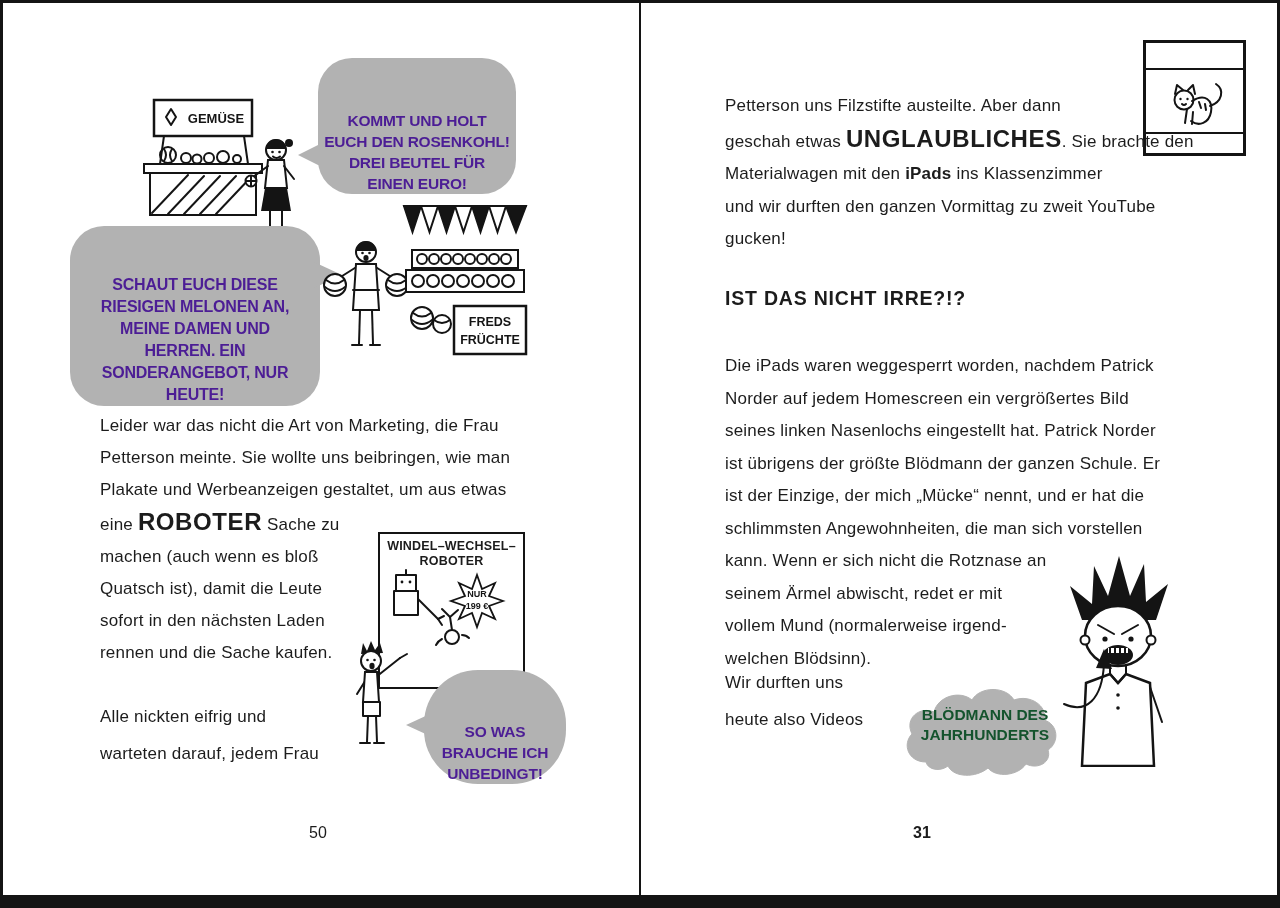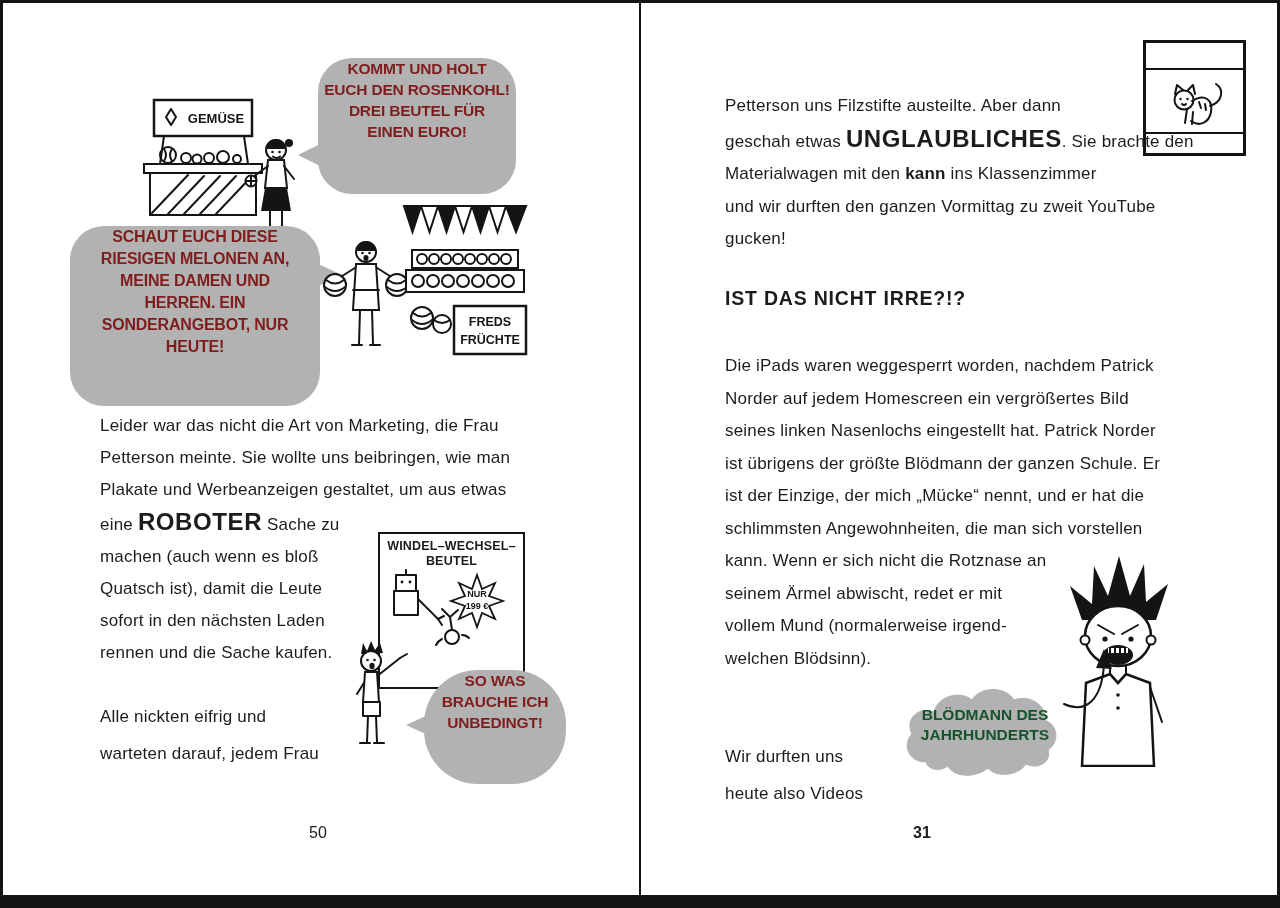--- a/index.html
+++ b/index.html
@@ -6,22 +6,22 @@
   .spread{position:relative;width:1280px;height:908px;background:#ffffff;overflow:hidden;
           font-family:"Liberation Sans", sans-serif;color:#1c1c1c;}
   .frame{position:absolute;inset:0;border:3px solid #141414;border-bottom-width:13px;pointer-events:none;z-index:50;}
   .divider{position:absolute;left:639px;top:0;bottom:0;width:2px;background:#141414;z-index:40;}
   .abs{position:absolute;}
   .ws{white-space:pre-line;}
   .body{font-size:17px;line-height:32px;letter-spacing:.2px;}
   .body-r{font-size:17px;line-height:32.5px;letter-spacing:.2px;}
   .caps-big{font-size:24px;font-weight:bold;letter-spacing:.6px;}
   .bold{font-weight:bold;}
-  .bubble{background:#b2b2b2;border-radius:34px;display:flex;align-items:flex-start;justify-content:center;
-          text-align:center;font-weight:bold;color:#7f1d1d;}
+  .bubble{background:#b2b2b2;border-radius:34px;display:flex;align-items:flex-end;justify-content:center;
+          text-align:center;font-weight:bold;color:#4c1d95;}
   .bubble .txt{font-size:15.5px;line-height:21px;letter-spacing:-0.2px;}
   .tail{position:absolute;width:0;height:0;}
   .heading{font-size:19.5px;font-weight:bold;letter-spacing:.8px;}
   .pagenum{font-size:16px;text-align:center;width:60px;}
   .poster{border:2.5px solid #141414;background:#fff;}
   .poster .ptitle{font-size:12.5px;font-weight:bold;text-align:center;line-height:15px;margin-top:5px;letter-spacing:.2px;}
   .catbox{border:3px solid #141414;background:#fff;}
   .cloud-wrap{display:flex;align-items:center;justify-content:center;}
   .cloud-txt{position:relative;z-index:2;font-size:15.5px;font-weight:bold;text-align:center;line-height:20px;color:#14532d;}
   svg{display:block;}
@@ -154,21 +154,21 @@
 Petterson meinte. Sie wollte uns beibringen, wie man
 Plakate und Werbeanzeigen gestaltet, um aus etwas
 eine </span><span class="caps-big">ROBOTER</span><span> Sache zu
 machen (auch wenn es bloß
 Quatsch ist), damit die Leute
 sofort in den nächsten Laden
 rennen und die Sache kaufen.</span></p>
 
     <div class="poster abs" style="left:378px;top:532px;width:143px;height:153px;">
       <div class="ptitle ws">WINDEL–WECHSEL–
-BEUTEL</div>
+ROBOTER</div>
       <svg width="138" height="104" viewBox="0 0 138 104">
         <polygon points="123,32 109,37 115,50 102,44 97,58 92,44 79,50 85,37 71,32 85,27 79,14 92,20 97,6 102,20 115,14 109,27" fill="#fff" stroke="#141414" stroke-width="1.8"></polygon>
         <text x="97" y="28" font-size="9" font-weight="bold" text-anchor="middle" fill="#141414">NUR</text>
         <text x="97" y="40" font-size="9" font-weight="bold" text-anchor="middle" fill="#141414">199 €</text>
         <line x1="26" y1="6" x2="26" y2="1" class="ink" stroke-width="1.5"></line>
         <rect x="16" y="6" width="20" height="16" class="ink"></rect>
         <circle cx="22" cy="13" r="1.4" fill="#141414"></circle>
         <circle cx="30" cy="13" r="1.4" fill="#141414"></circle>
         <rect x="14" y="22" width="24" height="24" class="ink"></rect>
         <line x1="38" y1="30" x2="58" y2="50" class="ink" stroke-width="2.2"></line>
@@ -228,21 +228,21 @@
         <path d="M64,63 C76,59 79,47 70,41" class="ink"></path>
         <line x1="41" y1="66" x2="39" y2="80" class="ink"></line>
         <line x1="47" y1="69" x2="46" y2="81" class="ink"></line>
         <line x1="53" y1="59" x2="55" y2="65" class="ink" stroke-width="1.4"></line>
         <line x1="59" y1="61" x2="60" y2="67" class="ink" stroke-width="1.4"></line>
       </svg>
     </div>
 
     <p class="abs body-r ws" style="left:725px;top:90px;width:480px;margin:0;"><span>Petterson uns Filzstifte austeilte. Aber dann
 geschah etwas </span><span class="caps-big">UNGLAUBLICHES</span><span>. Sie brachte den
-Materialwagen mit den </span><span class="bold">kann</span><span> ins Klassenzimmer
+Materialwagen mit den </span><span class="bold">iPads</span><span> ins Klassenzimmer
 und wir durften den ganzen Vormittag zu zweit YouTube
 gucken!</span></p>
 
     <div class="abs heading" style="left:725px;top:287px;">IST DAS NICHT IRRE?!?</div>
 
     <p class="abs body-r ws" style="left:725px;top:350px;width:480px;margin:0;">Die iPads waren weggesperrt worden, nachdem Patrick
 Norder auf jedem Homescreen ein vergrößertes Bild
 seines linken Nasenlochs eingestellt hat. Patrick Norder
 ist übrigens der größte Blödmann der ganzen Schule. Er
 ist der Einzige, der mich „Mücke“ nennt, und er hat die
@@ -282,18 +282,18 @@
       </svg>
       <div class="cloud-txt ws">BLÖDMANN DES
 JAHRHUNDERTS</div>
     </div>
 
     <svg class="abs" style="left:1058px;top:646px;" width="60" height="72" viewBox="0 0 60 72">
       <path d="M6,58 C28,68 44,54 46,18" class="ink" stroke-width="3.5"></path>
       <polygon points="38,22 46,3 54,23" fill="#141414"></polygon>
     </svg>
 
-    <p class="abs body-r ws" style="left:725px;top:738px;width:260px;margin:0;line-height:37px;">Wir durften uns
+    <p class="abs body-r ws" style="left:725px;top:664px;width:260px;margin:0;line-height:37px;">Wir durften uns
 heute also Videos</p>
 
     <div class="abs pagenum" style="left:892px;top:824px;font-weight:bold;">31</div>
   </div>
 </div>
 
 </body></html>

